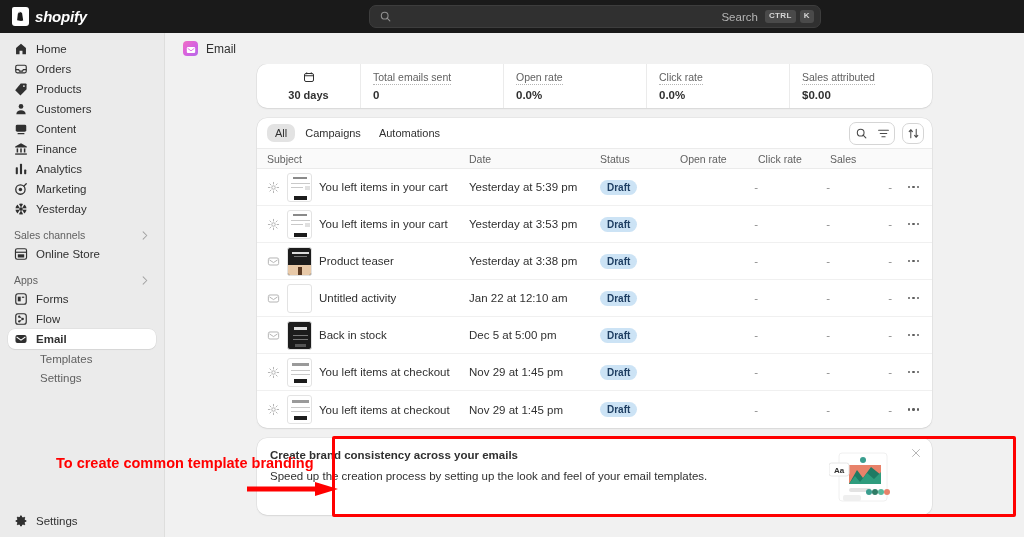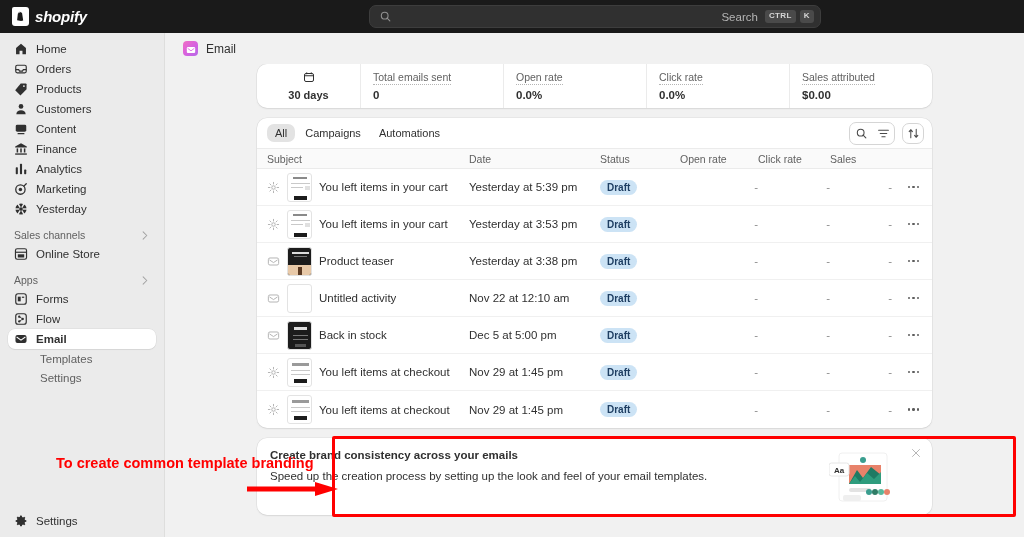--- a/index.html
+++ b/index.html
@@ -496,21 +496,21 @@
 
             <div class="row">
               <div class="c-subject">
                 <span class="type-ico"><svg viewBox="0 0 24 24" width="13" height="13">
                       <rect x="2.5" y="5.5" width="19" height="13" rx="3" fill="none" stroke="#8a8a8a" stroke-width="1.8"></rect>
                       <path d="M4.5 9l7.5 5 7.5-5" fill="none" stroke="#8a8a8a" stroke-width="1.8" stroke-linejoin="round"></path>
                     </svg></span>
                 <span class="thumb"></span>
                 <span class="subject-text">Untitled activity</span>
               </div>
-              <div class="c-date cell-text">Nov 22 at 12:10 am</div>
+              <div class="c-date cell-text">Jan 22 at 12:10 am</div>
               <div class="c-status"><span class="badge">Draft</span></div>
               <div class="c-open dash">-</div>
               <div class="c-click dash">-</div>
               <div class="c-sales dash">-</div>
               <div class="c-menu">
                   <span class="dots">
                     <i></i>
                     <i></i>
                     <i></i>
                   </span>

